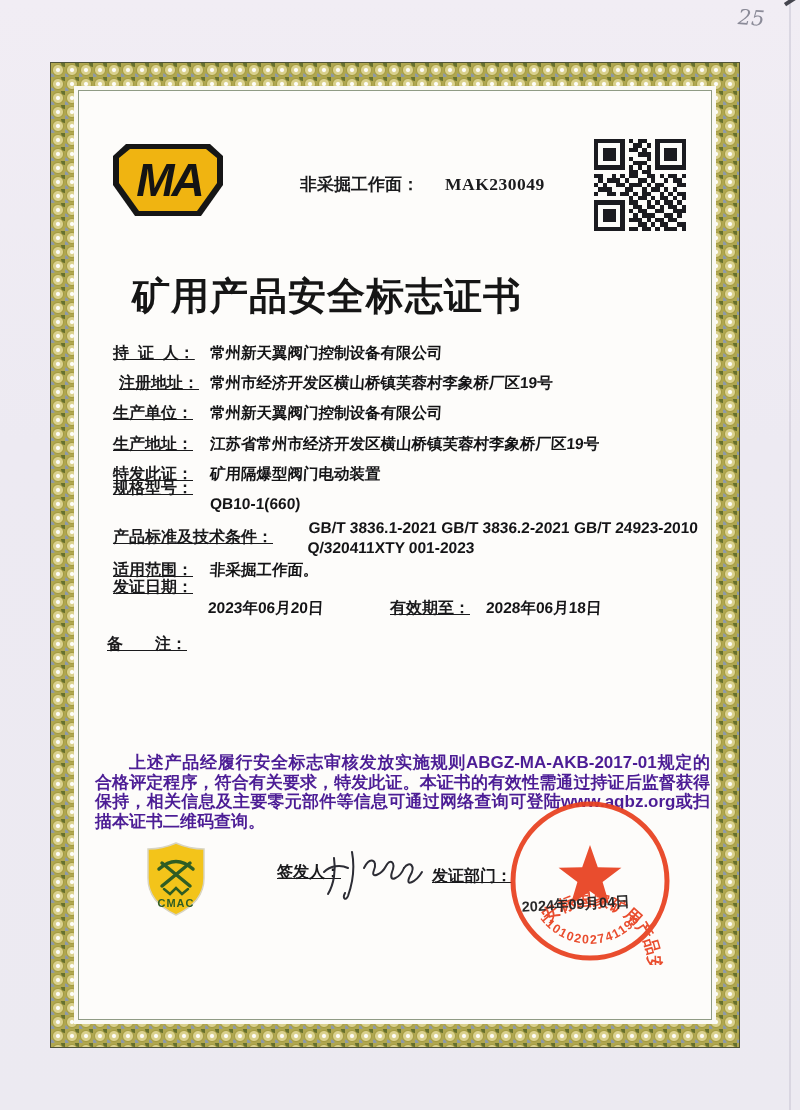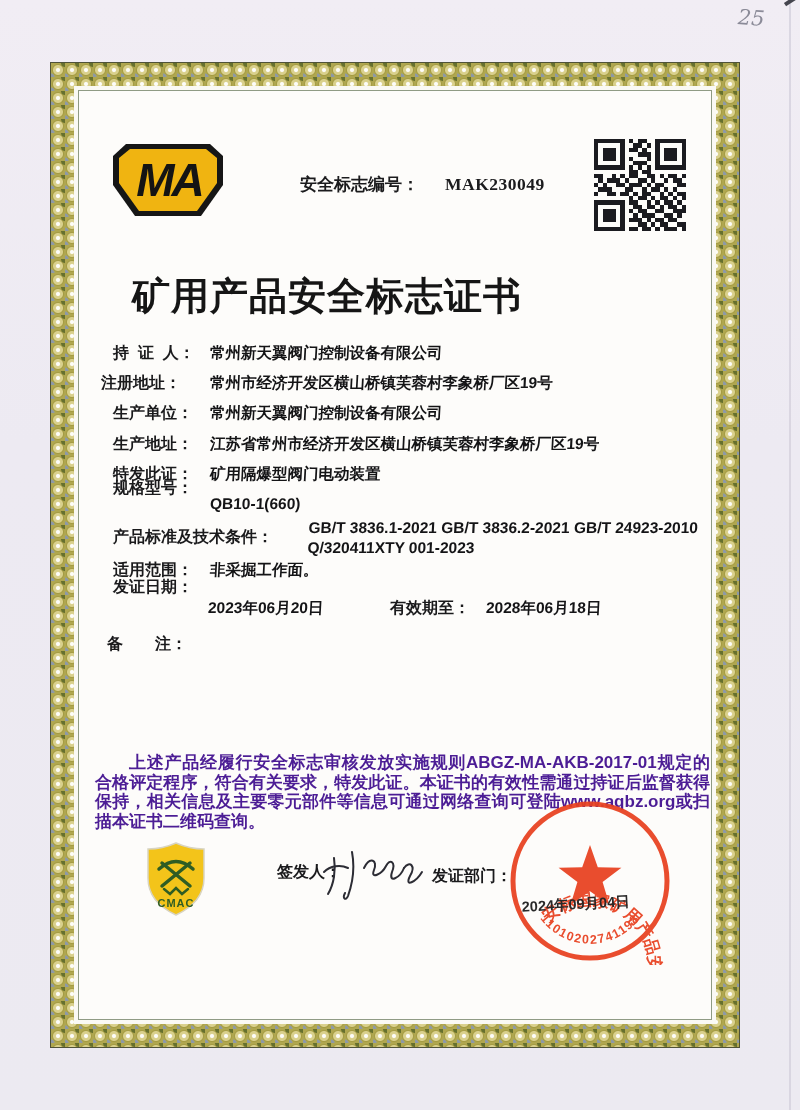--- a/index.html
+++ b/index.html
@@ -17,21 +17,21 @@
       radial-gradient(circle at 0px 14px, #8d99a6 3px, rgba(0,0,0,0) 4px),
       radial-gradient(circle at 14px 0px, #66702e 3.5px, rgba(0,0,0,0) 4.6px),
       radial-gradient(circle at 7px 7px, #d9d08c 4.5px, #a59c43 5.5px, rgba(0,0,0,0) 6.6px);
     background-size:14px 14px;
     border:1px solid #4f5238;
   }
   .frame-inner{
     position:absolute;left:27px;top:27px;right:27px;bottom:27px;
     background:#fdfcfa;border:1px solid #8f9b84;outline:4px solid #faf9f4;
   }
-  .lbl{position:absolute;font-weight:700;font-size:16px;line-height:1.2;white-space:pre;color:#1a1a1c;}
+  .lbl{position:absolute;font-weight:700;font-size:16px;line-height:1.2;white-space:pre;color:#1a1a1c;text-decoration:underline;}
   .val{position:absolute;font-weight:700;font-size:15.5px;line-height:1.3;color:#141416;transform:skewX(-3deg);white-space:pre;}
   .val.wrap{white-space:normal;}
   .title{
     position:absolute;left:50px;width:554px;top:247px;text-align:center;
     font-family:"Liberation Serif","DejaVu Serif",serif;font-weight:700;font-size:38px;
     letter-spacing:1px;color:#151515;margin-top:24px;
   }
   .certline{position:absolute;left:300px;top:173px;font-family:"Liberation Serif","DejaVu Serif",serif;
     font-weight:600;font-size:17px;color:#1b1b1d;}
   .certline .num{margin-left:26px;font-size:17.5px;letter-spacing:.5px;}
@@ -63,21 +63,21 @@
 <div class="scan-edge"></div>
 <div class="corner-mark"></div>
 
 <svg class="malogo" viewBox="0 0 112 74">
   <polygon points="14,1 98,1 111,13 111,42 89,73 23,73 1,42 1,13" fill="#161616"></polygon>
   <polygon points="18,6 94,6 105,15 105,40 85,68 27,68 7,40 7,15" fill="#f0b411"></polygon>
   <text x="57" y="53" text-anchor="middle" font-family="Liberation Sans,DejaVu Sans,sans-serif" font-style="italic" font-weight="900" font-size="46" letter-spacing="-3" fill="#141414">MA</text>
 </svg>
 
 <div class="certline">
-  <span>安全标志编号：</span><span class="num">MAK230049</span>
+  <span>非采掘工作面：</span><span class="num">MAK230049</span>
 </div>
 
 <div class="qr">
   <svg viewBox="0 0 21 21">
       <g id="qr-cells" fill="#1b1b20">
         <rect x="0" y="0" width="1" height="1"></rect>
         <rect x="1" y="0" width="1" height="1"></rect>
         <rect x="2" y="0" width="1" height="1"></rect>
         <rect x="3" y="0" width="1" height="1"></rect>
         <rect x="4" y="0" width="1" height="1"></rect>
@@ -320,21 +320,21 @@
         <rect x="20" y="20" width="1" height="1"></rect>
       </g>
     </svg>
 </div>
 
 <h1 class="title">矿用产品安全标志证书</h1>
 
 <div class="lbl" style="left:113px;top:343px">持  证  人：</div>
 <div class="val" style="left:210px;top:343px">常州新天翼阀门控制设备有限公司</div>
 
-<div class="lbl" style="left:101px;top:373px">注册地址：</div>
+<div class="lbl" style="left:119px;top:373px">注册地址：</div>
 <div class="val" style="left:210px;top:373px">常州市经济开发区横山桥镇芙蓉村李象桥厂区19号</div>
 
 <div class="lbl" style="left:113px;top:403px">生产单位：</div>
 <div class="val" style="left:210px;top:403px">常州新天翼阀门控制设备有限公司</div>
 
 <div class="lbl" style="left:113px;top:434px">生产地址：</div>
 <div class="val" style="left:210px;top:434px">江苏省常州市经济开发区横山桥镇芙蓉村李象桥厂区19号</div>
 
 <div class="lbl" style="left:113px;top:464px">特发此证：</div>
 <div class="val" style="left:210px;top:464px">矿用隔爆型阀门电动装置</div>

